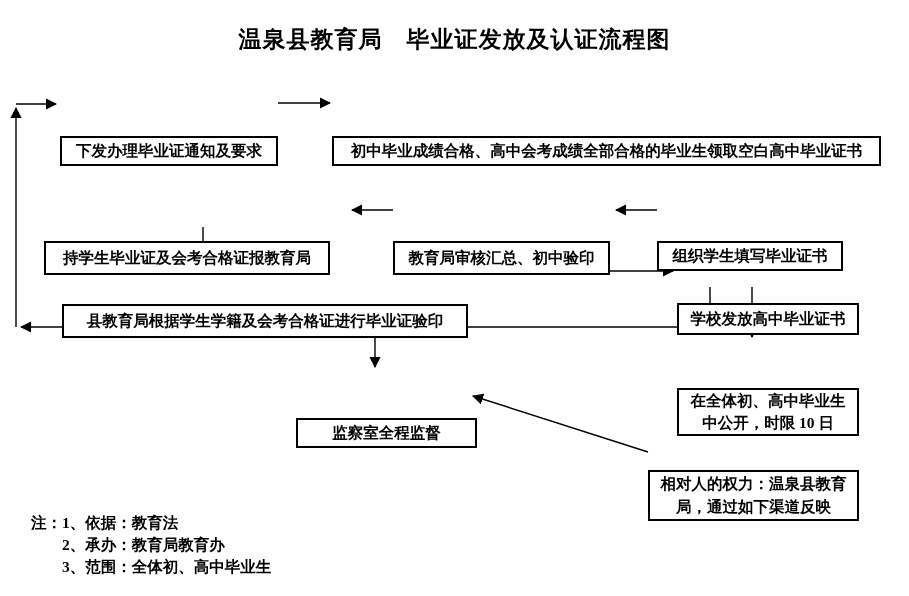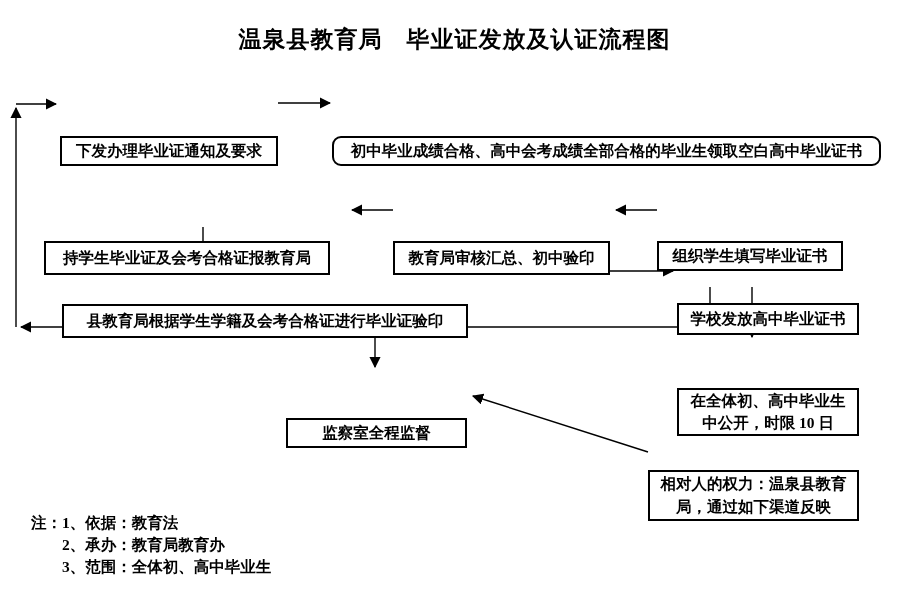--- a/index.html
+++ b/index.html
@@ -41,29 +41,29 @@
     justify-content: center;
     text-align: center;
     font-size: 15.5px;
     font-weight: bold;
     line-height: 1.45;
     padding: 1px 4px;
     margin-top: 48px;
   }
   
   #b1  { left: 60px;  top: 88px;  width: 218px; height: 30px; }
-  #b2  { left: 332px; top: 88px;  width: 549px; height: 30px; border-radius: 9px; }
+  #b2  { left: 332px; top: 88px;  width: 549px; height: 30px; }
   #b3  { left: 657px; top: 193px; width: 186px; height: 30px; }
   #b4  { left: 393px; top: 193px; width: 217px; height: 34px; }
   #b5  { left: 44px;  top: 193px; width: 286px; height: 34px; }
   #b6  { left: 62px;  top: 256px; width: 406px; height: 34px; }
   #b7  { left: 677px; top: 255px; width: 182px; height: 32px; }
   #b8  { left: 677px; top: 340px; width: 182px; height: 48px; text-align: center; }
   #b9  { left: 648px; top: 422px; width: 211px; height: 51px; }
-  #b10 { left: 286px; top: 370px; width: 181px; height: 30px; }
+  #b10 { left: 296px; top: 370px; width: 181px; height: 30px; }
   .notes {
     position: absolute;
     left: 31px; top: 512px;
     display: flex;
     font-size: 15.5px;
     font-weight: bold;
     line-height: 22px;
   }
   .notes .note-items { display: flex; flex-direction: column; }
 </style>

